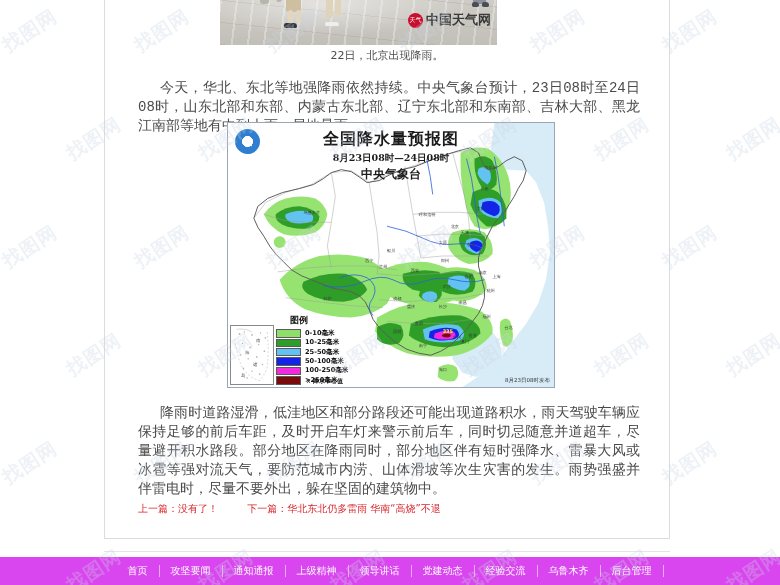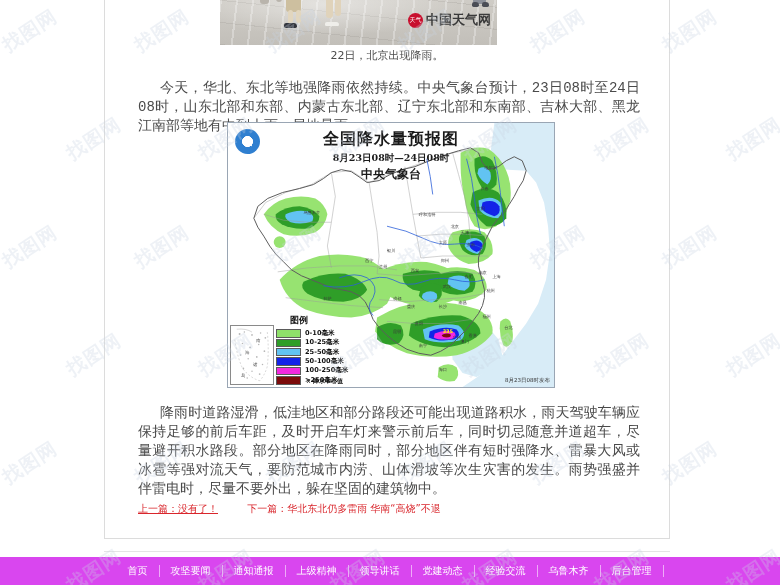--- a/index.html
+++ b/index.html
@@ -181,21 +181,21 @@
 
   
   #article-nav {
     position: absolute;
     left: 138px; top: 502px;
     font-size: 10px;
     color: #d9262c;
     z-index: 12;
     font-family:"DejaVu Sans", sans-serif;
   }
-  #article-nav .nav-prev { margin-right: 26px; text-decoration: underline; }
+  #article-nav .nav-prev { margin-right: 26px; }
 
   
   #footer-bar {
     position: absolute;
     left: 0; top: 557px;
     width: 780px; height: 28px;
     background: #d946ef;
     z-index: 20;
     display: flex;
     align-items: center;

